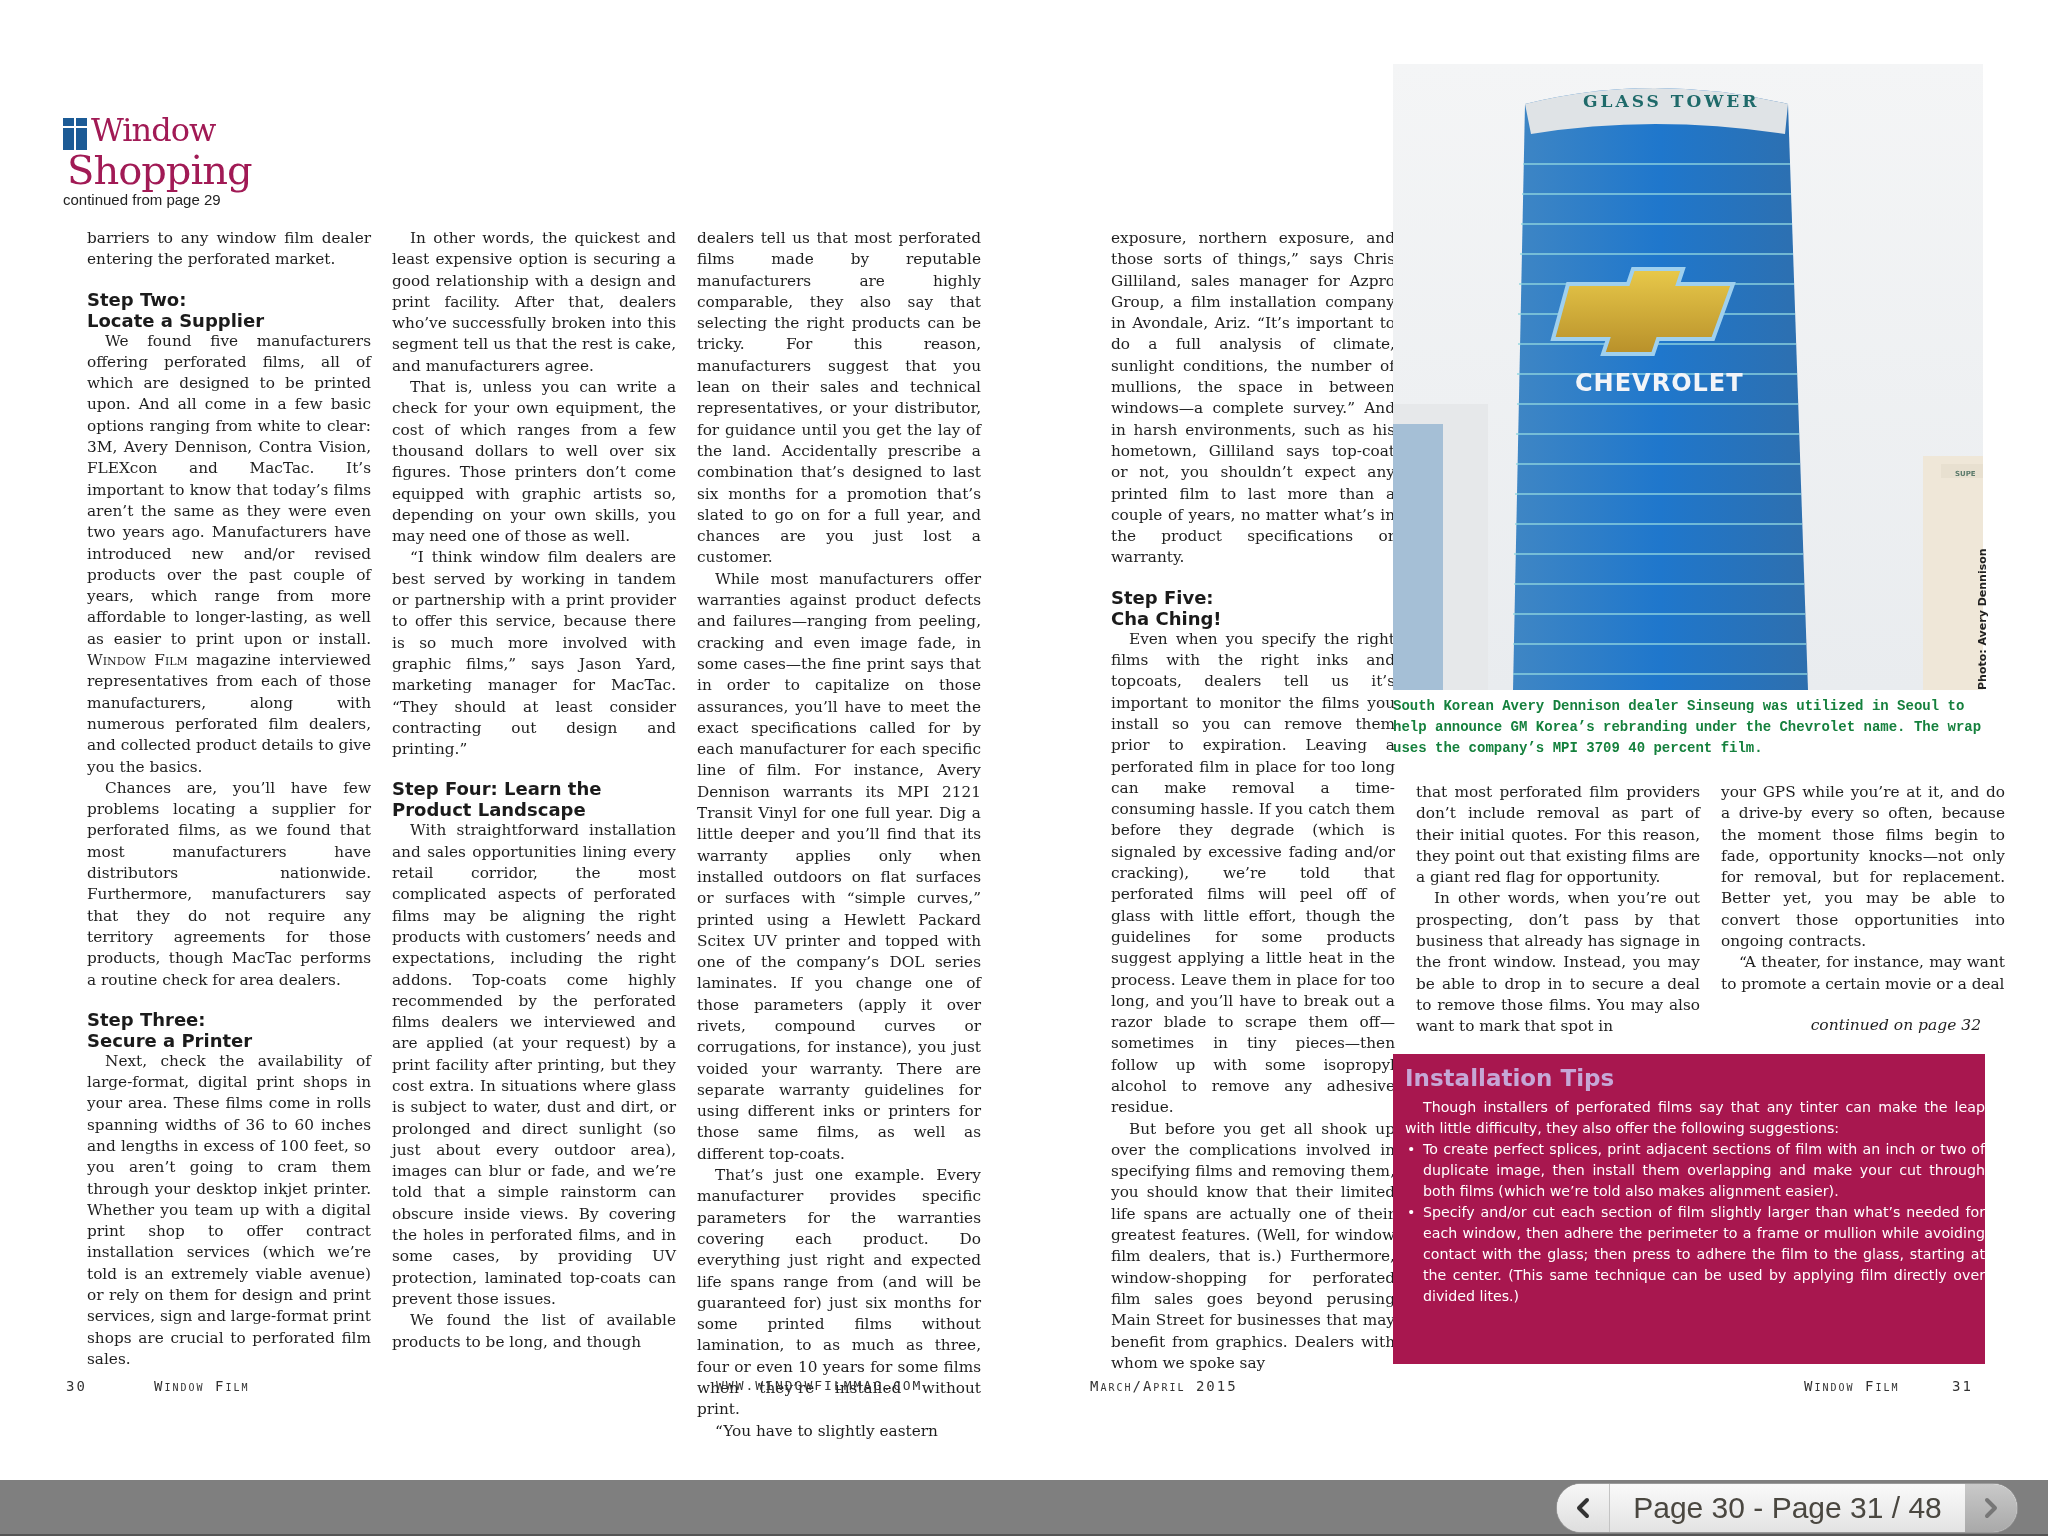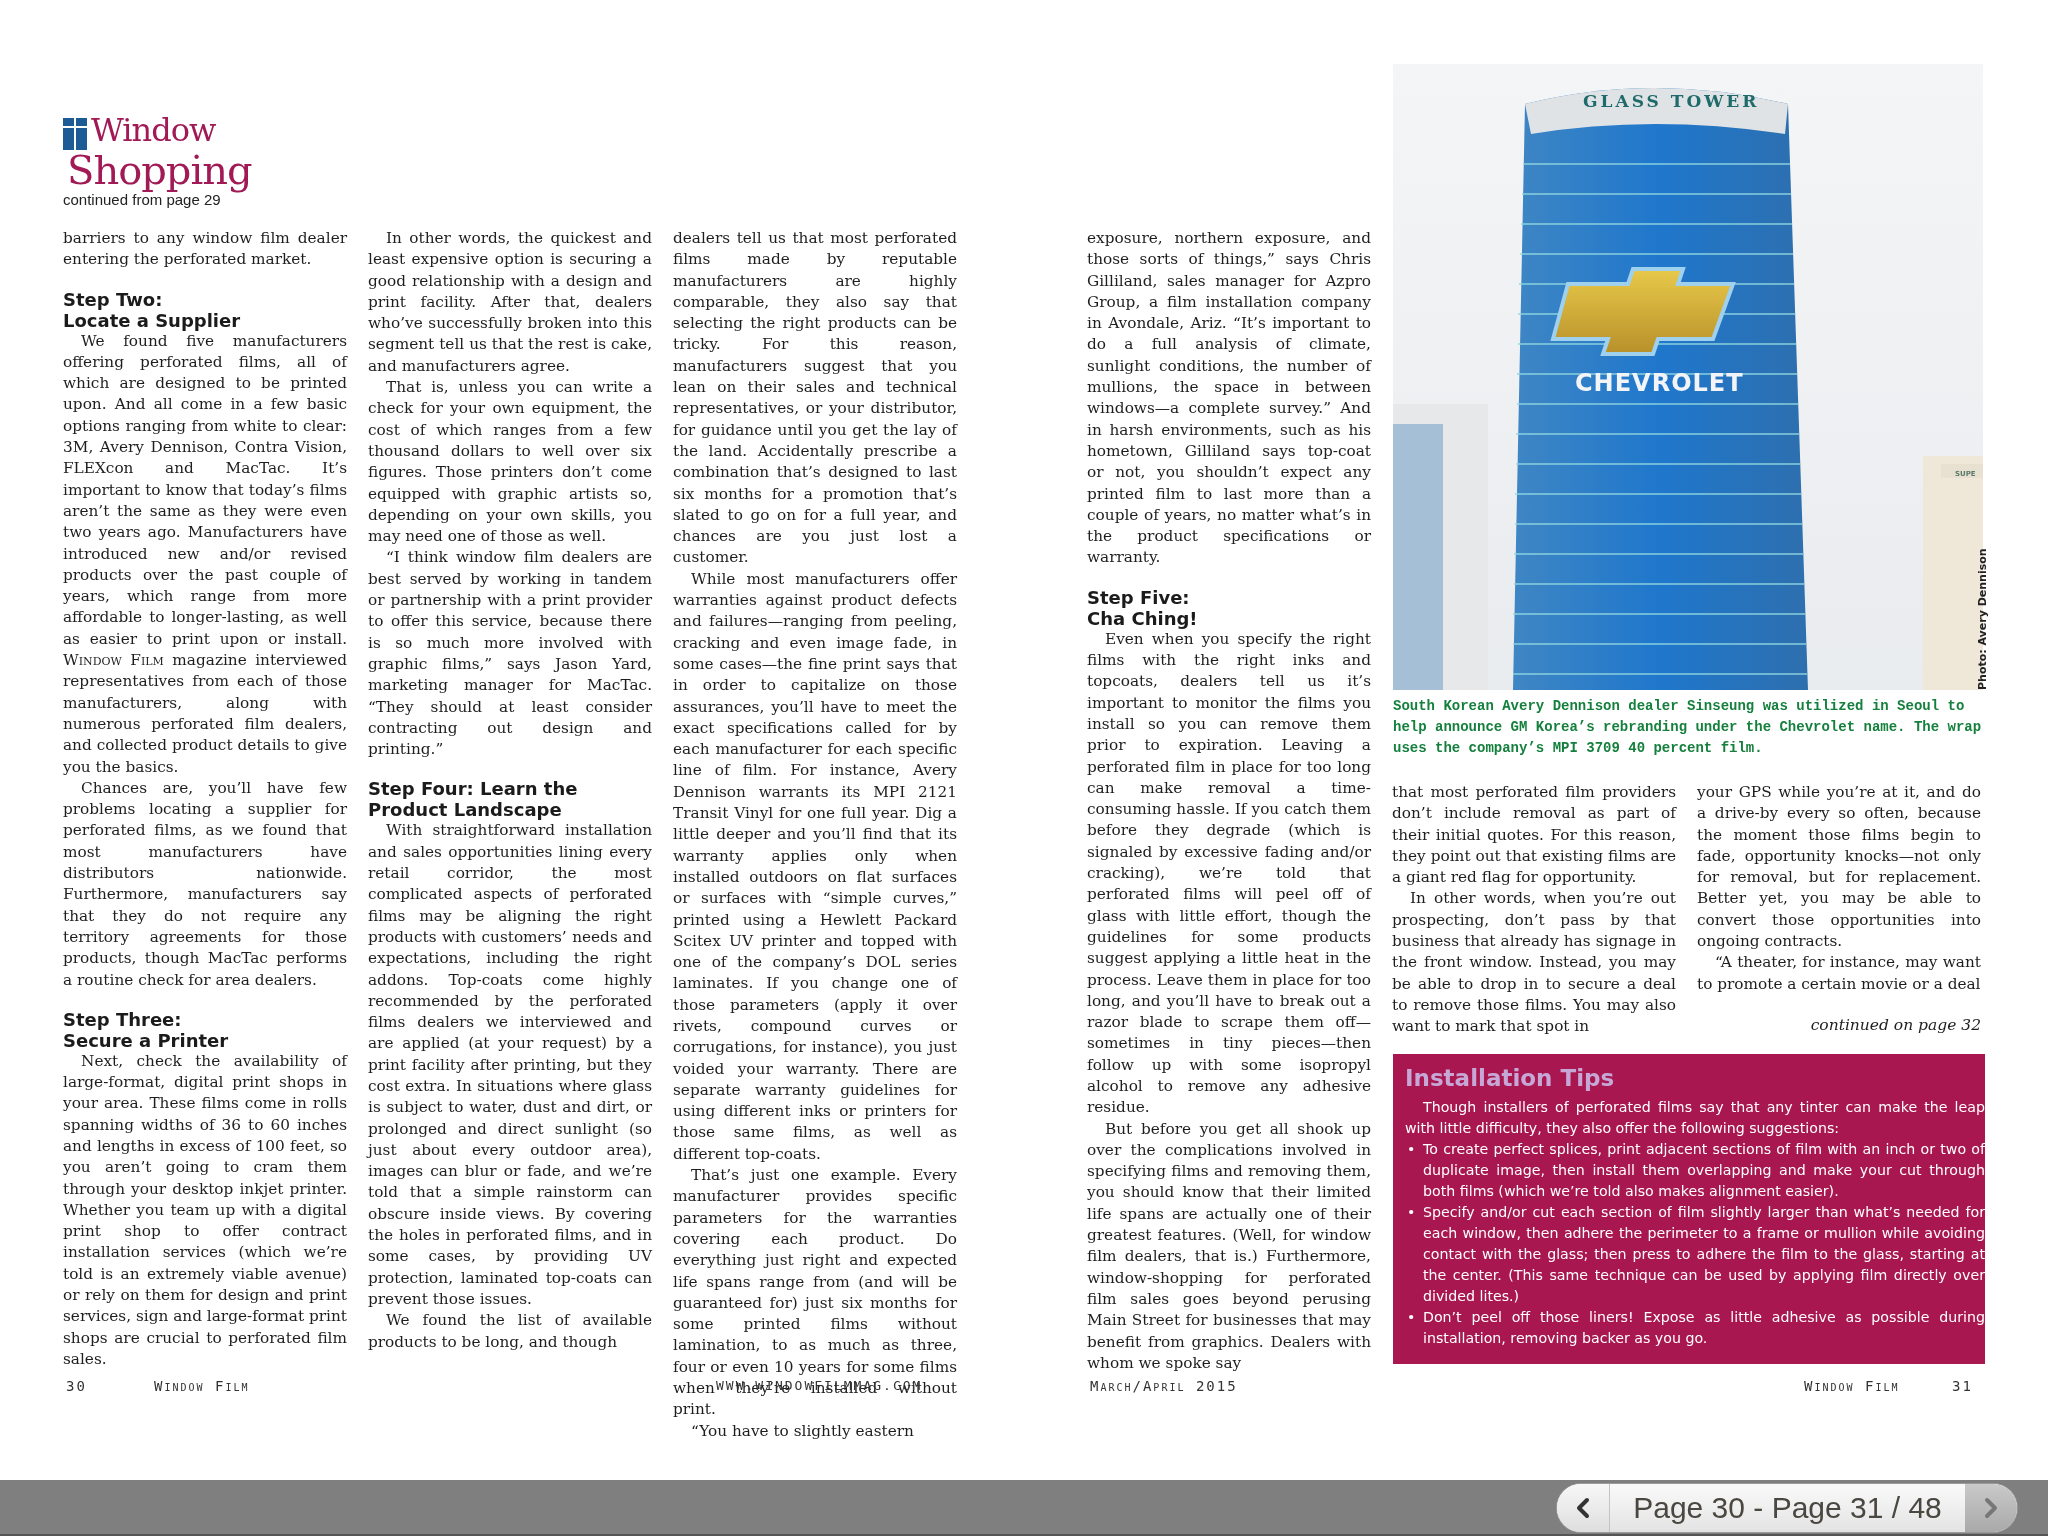--- a/index.html
+++ b/index.html
@@ -9,21 +9,21 @@
   #page-left { left:0; width:1024px; }
   #page-right { left:1024px; width:1024px; }
 
   .logo { position:absolute; left:63px; top:114px; }
   .logo-icon { position:absolute; left:0; top:4px; width:24px; height:32px; }
   .logo-icon span { position:absolute; background:#1c5b96; }
   .logo-w { position:absolute; left:28px; top:-6px; font-family:"DejaVu Serif", serif; font-size:32px; color:#a11a55; letter-spacing:-1px; white-space:nowrap; line-height:44px; }
   .logo-s { position:absolute; left:4px; top:34px; font-family:"DejaVu Serif", serif; font-size:40px; color:#a11a55; letter-spacing:-1px; white-space:nowrap; line-height:44px; }
   .continued-from { position:absolute; left:63px; top:191px; font-family:"Liberation Sans", sans-serif; font-size:15px; color:#222; }
 
-  .col { position:absolute; width:284px; font-family:"DejaVu Serif", serif; font-size:15.3px; line-height:21.3px; text-align:justify; hyphens:auto; }
+  .col { position:absolute; width:284px; font-family:"DejaVu Serif", serif; font-size:15.3px; line-height:21.3px; text-align:justify; hyphens:auto;margin-left:24px; }
   .col p { margin:0; text-indent:18px; }
   .col p.noindent { text-indent:0; }
   .col h3 { margin:18px 0 0 0; font-family:"DejaVu Sans", sans-serif; font-weight:bold; font-size:18px; line-height:21px; color:#1b1b1b; text-align:left; }
   .col h3:first-child { margin-top:0; }
   .smallcaps { font-variant:small-caps; }
 
   #col1 { left:63px; top:228px; }
   #col2 { left:368px; top:228px; }
   #col3 { left:673px; top:228px; }
   #col4 { left:1087px; top:228px; }
@@ -179,21 +179,20 @@
   <p>“A theater, for instance, may want to promote a certain movie or a deal</p>
 </div>
 <div class="continued-on">continued on page 32</div>
 
 <div class="tips">
   <h4>Installation Tips</h4>
   <p>Though installers of perforated films say that any tinter can make the leap with little difficulty, they also offer the following suggestions:</p>
   <ul>
     <li>To create perfect splices, print adjacent sections of film with an inch or two of duplicate image, then install them overlapping and make your cut through both films (which we’re told also makes alignment easier).</li>
     <li>Specify and/or cut each section of film slightly larger than what’s needed for each window, then adhere the perimeter to a frame or mullion while avoiding contact with the glass; then press to adhere the film to the glass, starting at the center. (This same technique can be used by applying film directly over divided lites.)</li>
-    <li>Don’t peel off those liners! Expose as little adhesive as possible during installation, removing backer as you go.</li>
   </ul>
 </div>
 
 <div class="folio" style="left:1090px">March/April 2015</div>
 <div class="folio" style="left:1804px">Window Film</div>
 <div class="folio" style="left:1952px">31</div>
 
 <div class="bottom-bar"></div>
 <div class="pager">
   <div class="pager-prev">

